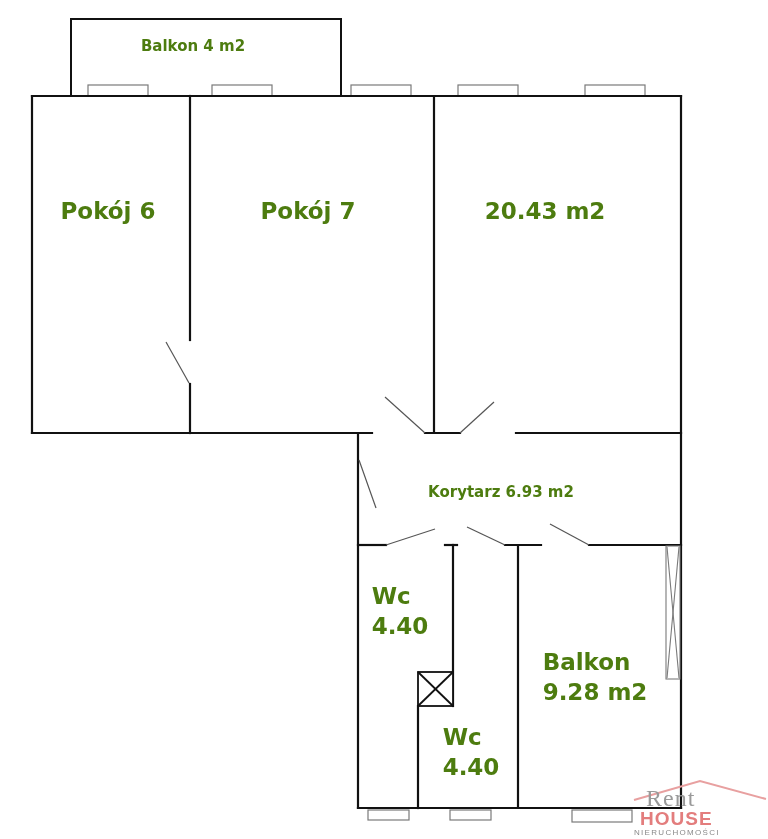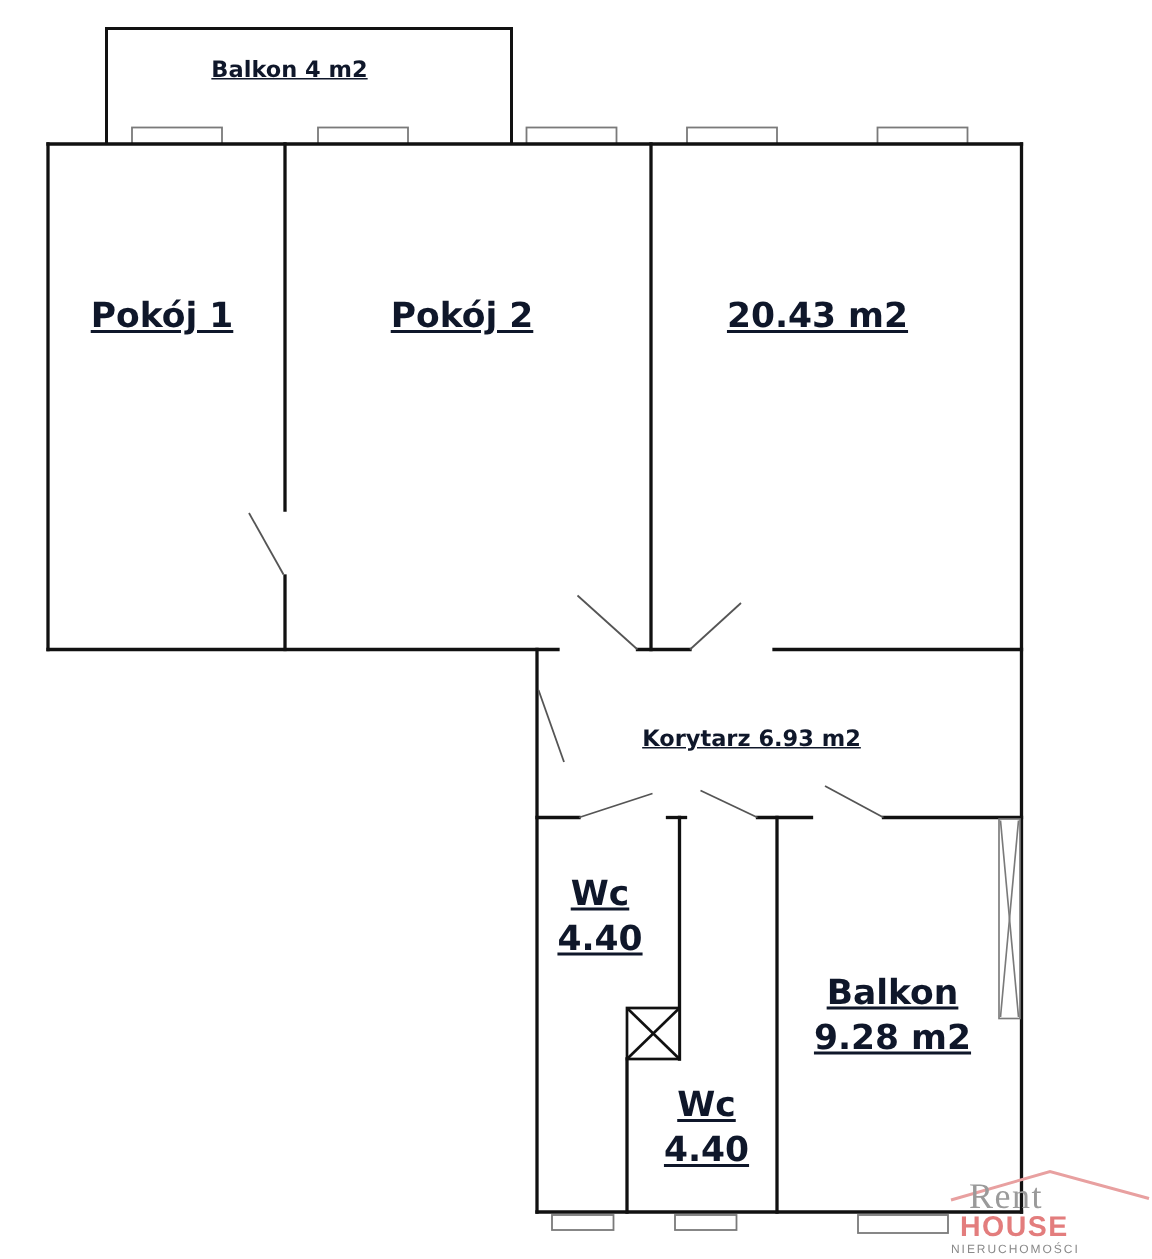--- a/index.html
+++ b/index.html
@@ -1,20 +1,20 @@
 <!DOCTYPE html>
 <html><head>
   <meta charset="utf-8">
   <style>
     html, body { margin: 0; padding: 0; background: #ffffff; }
     body { width: 768px; height: 839px; position: relative; overflow: hidden;
            font-family: "DejaVu Sans", "Liberation Sans", sans-serif; }
     #plan { position: absolute; left: 0; top: 0; }
-    .lbl { position: absolute; color: #0f172a; font-weight: bold; text-align: center;
-           line-height: 1.3; white-space: nowrap; transform: translateX(-50%); text-decoration: underline; }
+    .lbl { position: absolute; color: #4d7c0f; font-weight: bold; 
+           line-height: 1.3; white-space: nowrap; transform: translateX(-50%); }
     .lbl span { display: block; }
     .big { font-size: 23px; }
     .mid { font-size: 15px; }
     .wm { position: absolute; left: 632px; top: 776px; width: 136px; height: 63px; }
     .wm-rent { position: absolute; left: 14px; top: 7px; font-family: "Liberation Serif", serif;
                font-size: 24px; color: #9a9a9a; letter-spacing: 1px; line-height: 30px; }
     .wm-house { position: absolute; left: 8px; top: 33px; font-family: "Liberation Sans", sans-serif;
                 font-weight: bold; font-size: 19px; color: #e37d7d; letter-spacing: 1px; line-height: 20px; text-align: center; }
     .wm-sub { position: absolute; left: 2px; top: 52px; font-family: "Liberation Sans", sans-serif;
               font-size: 8px; color: #8a8a8a; letter-spacing: 1.3px; line-height: 9px; }
@@ -97,25 +97,25 @@
   </g>
 
   <polyline points="634,800 700,781 766,799" fill="none" stroke="#e8a0a0" stroke-width="2"></polyline>
 </svg>
 
 <div class="lbl mid" style="left:193px; top:37px;">
   <span>Balkon 4 m2</span>
 </div>
 
 <div class="lbl big" style="left:108px; top:197px;">
-  <span>Pokój 1</span>
+  <span>Pokój 6</span>
 </div>
 
 <div class="lbl big" style="left:308px; top:197px;">
-  <span>Pokój 2</span>
+  <span>Pokój 7</span>
 </div>
 
 <div class="lbl big" style="left:545px; top:197px;">
   <span>20.43 m2</span>
 </div>
 
 <div class="lbl mid" style="left:501px; top:483px;">
   <span>Korytarz 6.93 m2</span>
 </div>
 

